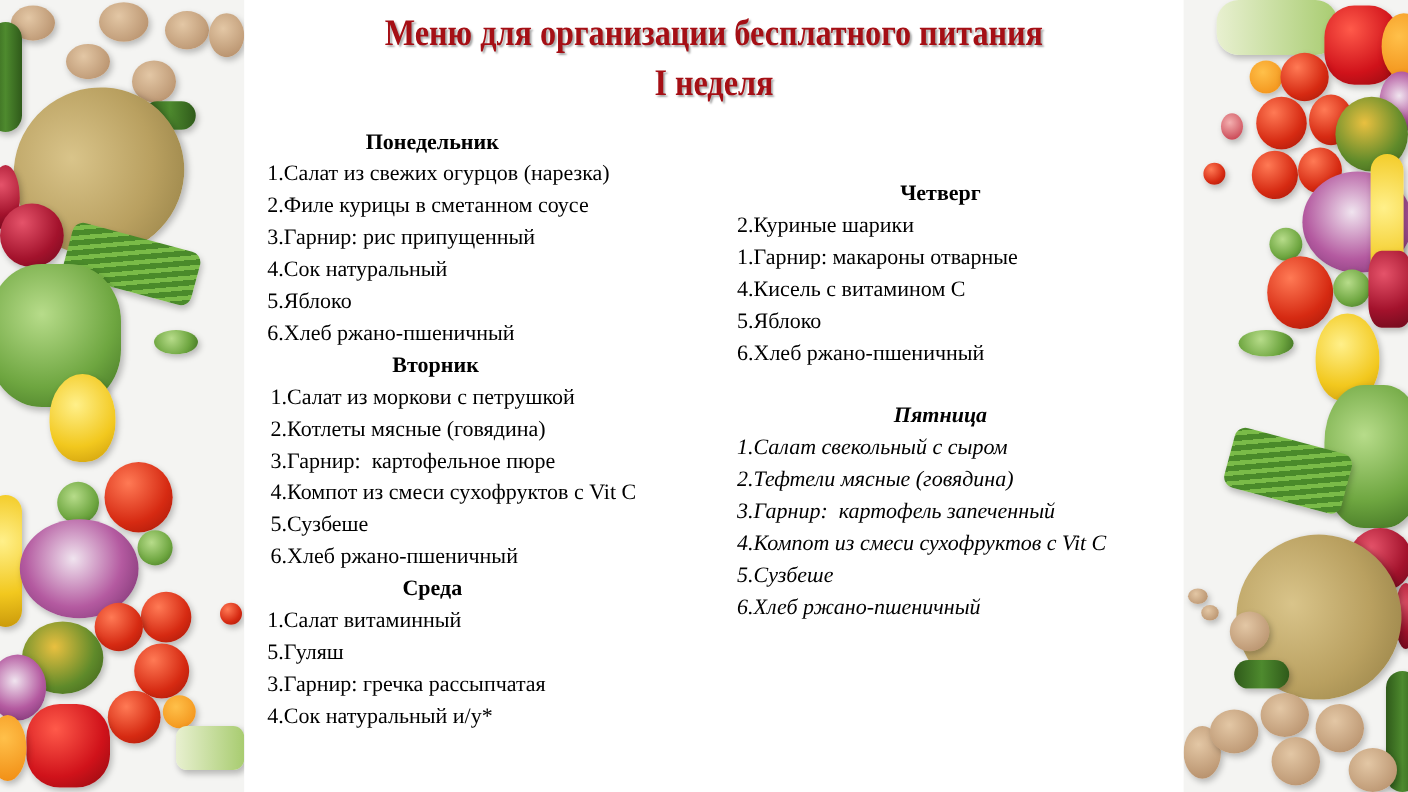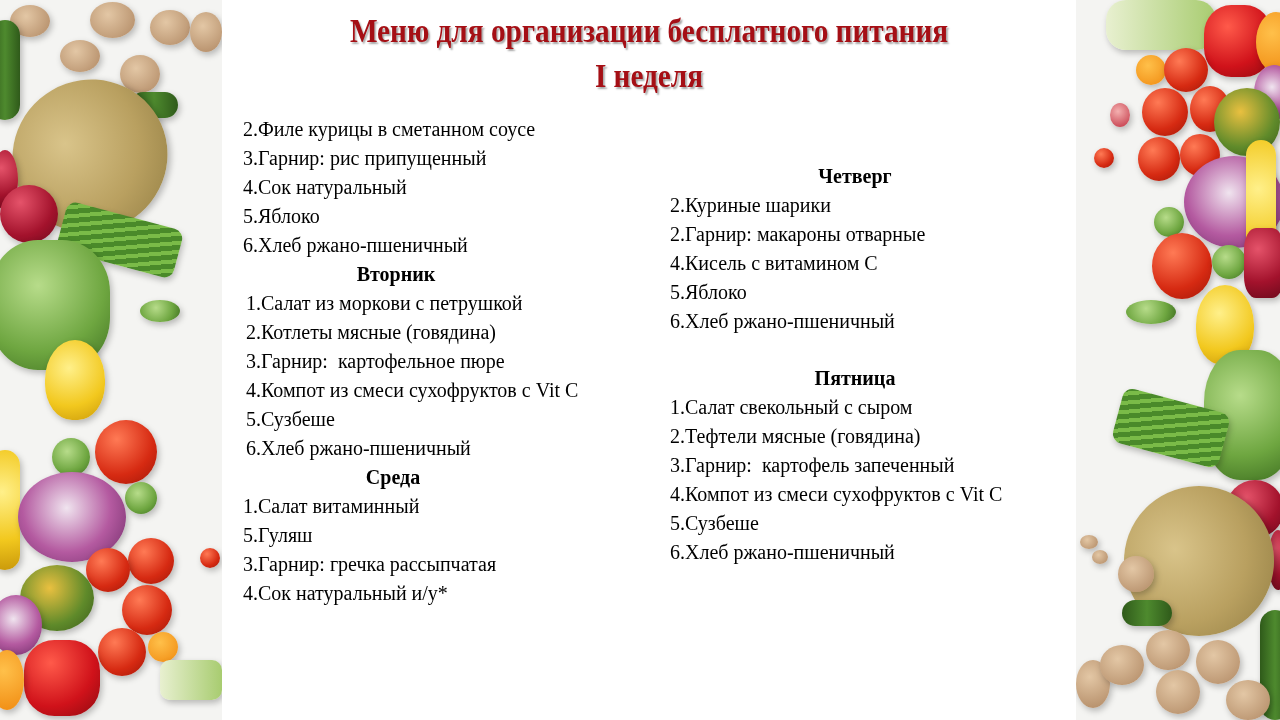--- a/index.html
+++ b/index.html
@@ -38,21 +38,21 @@
 
   
   .col { position: absolute; font-size: 20px; line-height: 29px; color: #000; }
   .col.left { left: 243px; top: 115px; width: 390px; }
   .col.right { left: 670px; top: 162px; width: 400px; }
   .day-block { margin: 0; }
   .day-title { font-weight: bold; text-align: center; display: block; }
   .col.left .day-title { width: 300px; }
   .col.right .day-title { width: 370px; }
   .item { display: block; white-space: pre; }
-  .col.right .day-block + .day-block { margin-top: 28px; }
+  .col.right .day-block + .day-block { margin-top: 28px; font-style: italic; }
   .indent { padding-left: 3px; }
 </style>
 </head>
 <body>
 
 <div class="strip left">
   <div class="veg mush" style="left:10px;top:5px;width:40px;height:32px;"></div>
   <div class="veg mush" style="left:90px;top:2px;width:45px;height:36px;"></div>
   <div class="veg mush" style="left:150px;top:10px;width:40px;height:35px;"></div>
   <div class="veg mush" style="left:190px;top:12px;width:32px;height:40px;"></div>
@@ -125,20 +125,22 @@
   <div class="veg mush" style="left:150px;top:680px;width:44px;height:40px;"></div>
 </div>
 
 <div class="title">
   <span class="line1">Меню для организации бесплатного питания</span>
   <span class="line2">I неделя</span>
 </div>
 
 <div class="col left">
   <div class="day-block">
+    <span class="day-title">Понедельник</span>
+    <span class="item">1.Салат из свежих огурцов (нарезка)</span>
     <span class="item">2.Филе курицы в сметанном соусе</span>
     <span class="item">3.Гарнир: рис припущенный</span>
     <span class="item">4.Сок натуральный</span>
     <span class="item">5.Яблоко</span>
     <span class="item">6.Хлеб ржано-пшеничный</span>
   </div>
   <div class="day-block indent">
     <span class="day-title">Вторник</span>
     <span class="item">1.Салат из моркови с петрушкой</span>
     <span class="item">2.Котлеты мясные (говядина)</span>
@@ -153,21 +155,21 @@
     <span class="item">5.Гуляш</span>
     <span class="item">3.Гарнир: гречка рассыпчатая</span>
     <span class="item">4.Сок натуральный и/у*</span>
   </div>
 </div>
 
 <div class="col right">
   <div class="day-block">
     <span class="day-title">Четверг</span>
     <span class="item">2.Куриные шарики</span>
-    <span class="item">2.Гарнир: макароны отварные</span>
+    <span class="item">1.Гарнир: макароны отварные</span>
     <span class="item">4.Кисель с витамином С</span>
     <span class="item">5.Яблоко</span>
     <span class="item">6.Хлеб ржано-пшеничный</span>
   </div>
   <div class="day-block">
     <span class="day-title">Пятница</span>
     <span class="item">1.Салат свекольный с сыром</span>
     <span class="item">2.Тефтели мясные (говядина)</span>
     <span class="item">3.Гарнир:  картофель запеченный</span>
     <span class="item">4.Компот из смеси сухофруктов с Vit C</span>

